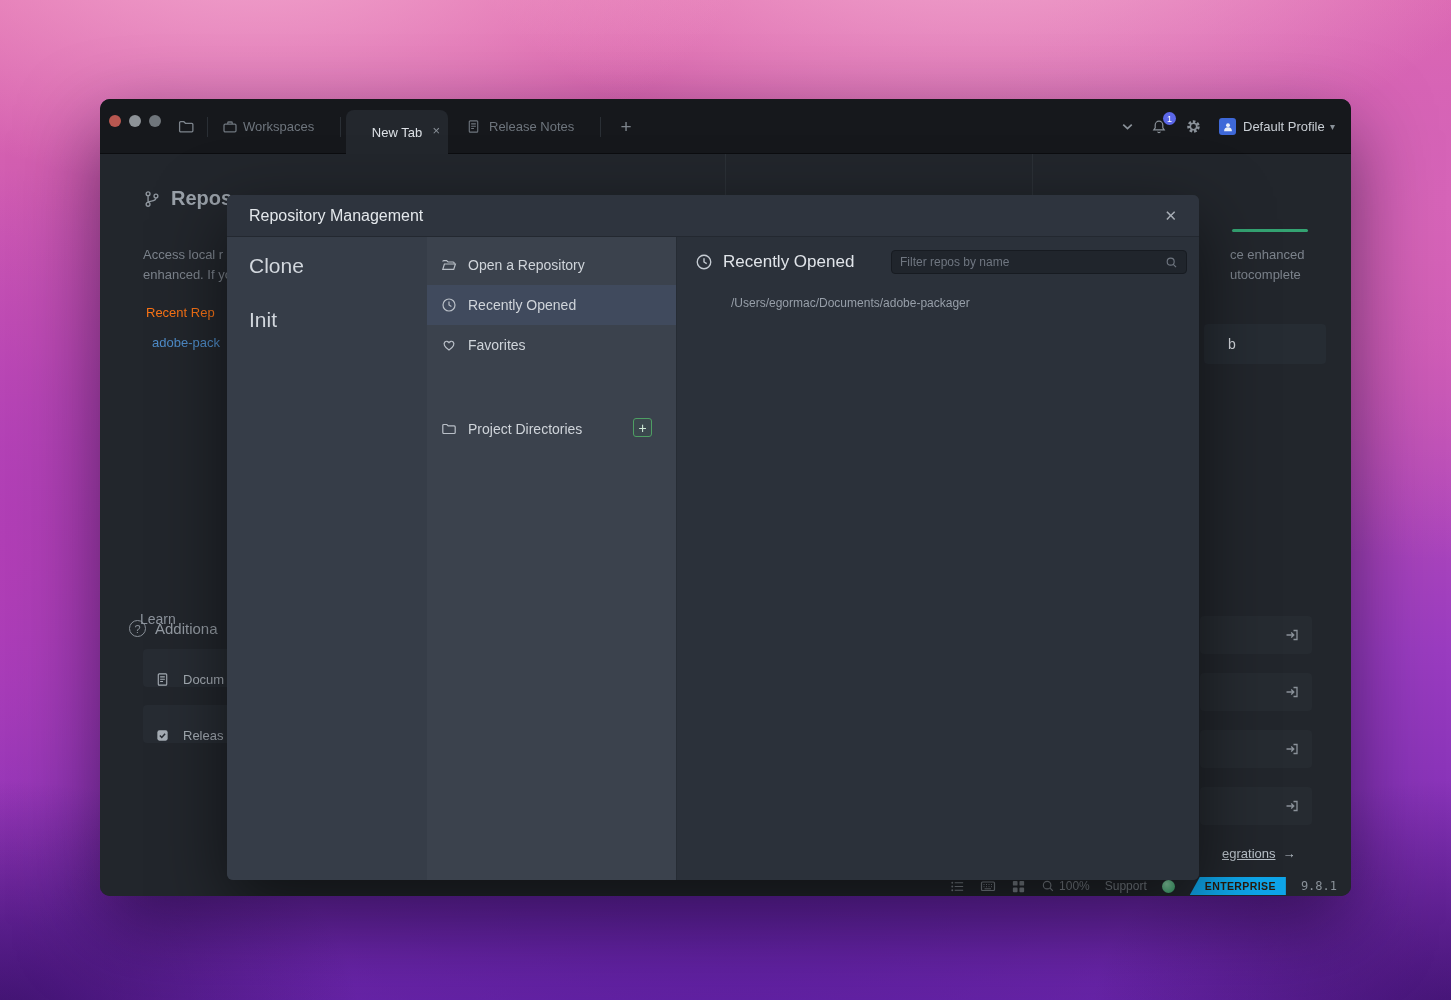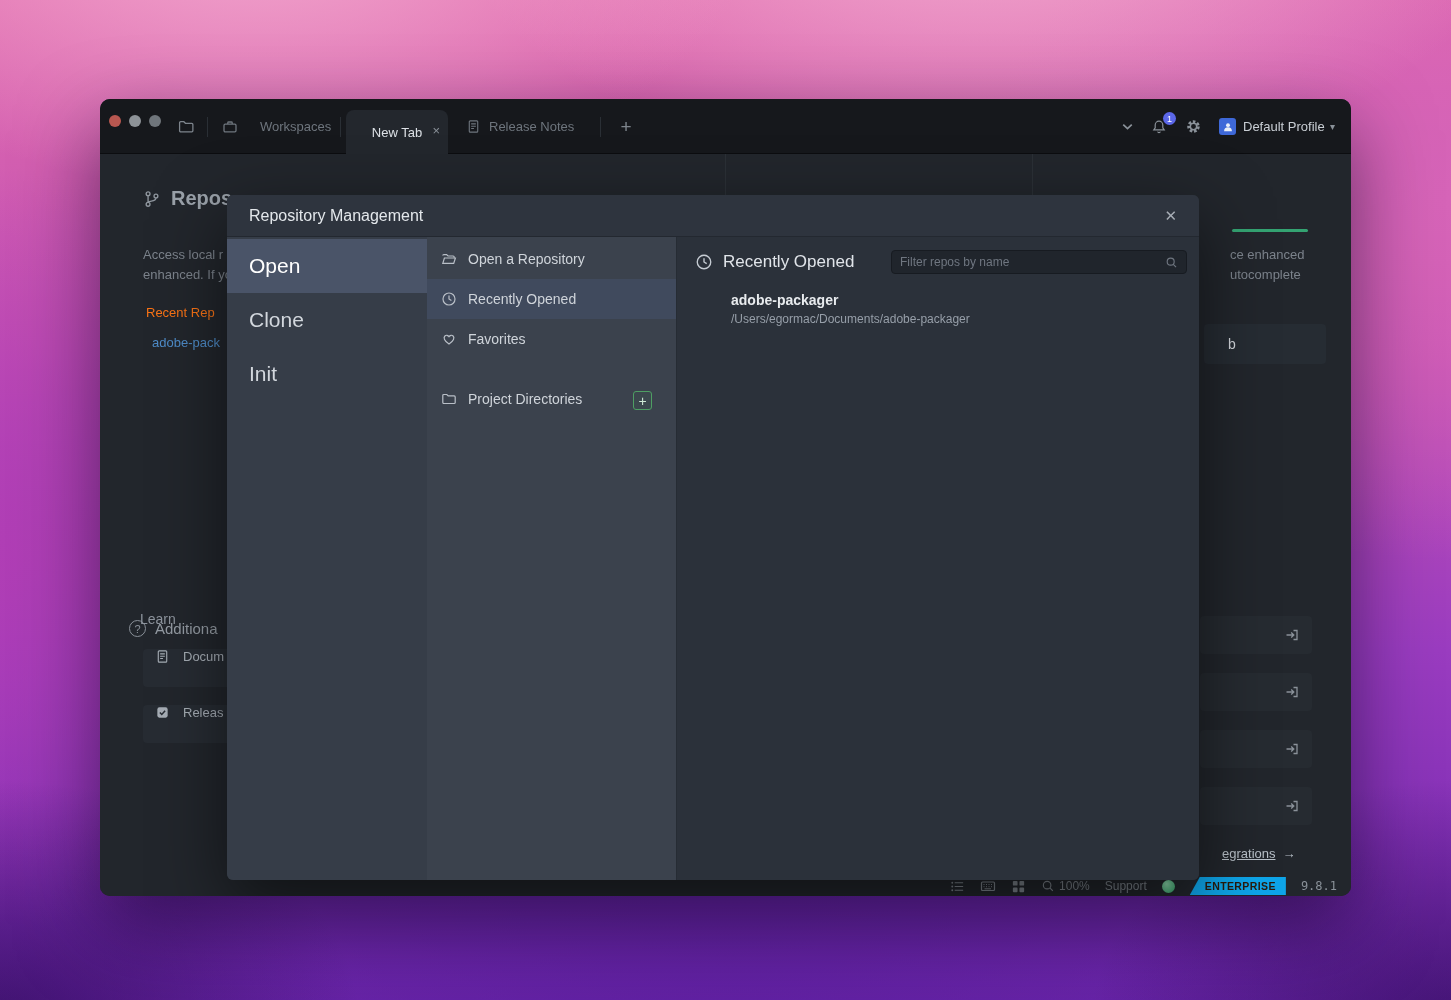--- a/index.html
+++ b/index.html
@@ -17,21 +17,21 @@
   .window{position:absolute;left:100px;top:99px;width:1251px;height:797px;background:#22262c;
     border-radius:10px;box-shadow:0 30px 80px rgba(10,0,30,.55);overflow:hidden}
   
   .titlebar{position:absolute;left:0;top:0;right:0;height:55px;background:#16181c;border-bottom:1px solid #0c0d10}
   .tl{position:absolute;top:16px;width:12px;height:12px;border-radius:50%}
   .tl-close{left:9px;background:#b85750}
   .tl-min{left:29px;background:#8d9297}
   .tl-max{left:49px;background:#6f757b}
   .tb-folder{position:absolute;left:78px;top:19px;color:#7d848c}
   .tab-sep{position:absolute;top:18px;width:1px;height:20px;background:#2a2f35}
-  .ws-tab{position:absolute;left:122px;top:0;height:55px;display:flex;align-items:center;gap:22px;color:#6e757d;font-size:13px;cursor:default}
+  .ws-tab{position:absolute;left:122px;top:0;height:55px;display:flex;align-items:center;gap:5px;color:#6e757d;font-size:13px;cursor:default}
   .tab-active{position:absolute;left:246px;top:11px;width:102px;height:44px;background:#23272d;border-radius:8px 8px 0 0;
     display:flex;align-items:center;justify-content:center;color:#dce0e5;font-size:13px}
   .tab-x{position:absolute;right:8px;top:13px;color:#8a9199;font-size:13px}
   .rn-tab{position:absolute;left:366px;top:0;height:55px;display:flex;align-items:center;gap:8px;color:#6e757d;font-size:13px}
   .tb-plus{position:absolute;left:515px;top:0;width:22px;height:55px;display:flex;align-items:center;justify-content:center;color:#7d848c;font-size:19px}
   .tb-chevron{position:absolute;left:1019px;top:0;height:55px;display:flex;align-items:center;color:#8a9199}
   .tb-bell{position:absolute;left:1051px;top:0;height:55px;display:flex;align-items:center;color:#8a9199}
   .bell-badge{position:absolute;left:1063px;top:13px;width:13px;height:13px;border-radius:50%;background:#5b67e8;color:#fff;
     font-size:9px;display:flex;align-items:center;justify-content:center}
   .tb-gear{position:absolute;left:1085px;top:0;height:55px;display:flex;align-items:center;color:#8a9199}
@@ -43,46 +43,46 @@
   .vline{position:absolute;top:0;bottom:0;width:1px;background:#2b3036}
   .abs{position:absolute}
   .page-title-row{left:43px;top:33px;display:flex;align-items:center;gap:10px;color:#8f969e}
   .page-title{font-size:20px;font-weight:600;color:#9aa1a9}
   .muted13{font-size:13px;color:#7c838c}
   .label13{font-size:13px;color:#f97316}
   .link13{font-size:13px;color:#4e8cc9;cursor:pointer}
   .help-row{left:29px;top:466px;display:flex;align-items:center;gap:9px}
   .help-circle{width:17px;height:17px;border:1.4px solid #8a9199;border-radius:50%;color:#8a9199;font-size:11px;display:flex;align-items:center;justify-content:center}
   .add-title{font-size:15px;color:#949ba3}
-  .ghost-btn{background:#272c33;border-radius:4px;display:flex;align-items:flex-start;gap:13px;padding:0 12px;height:38px;color:#a6adb5;font-size:13px;width:160px}
+  .ghost-btn{background:#272c33;border-radius:4px;display:flex;align-items:flex-end;gap:13px;padding:0 12px;height:38px;color:#a6adb5;font-size:13px;width:160px}
   .green-line{left:1132px;top:75px;width:76px;height:3px;background:#34a372;border-radius:2px}
   .frag-btn{left:1104px;top:170px;width:122px;height:40px;background:#262c33;border-radius:4px;display:flex;align-items:center;padding-left:24px;color:#d3d7dc;font-size:14px}
   .arrow-btn{left:1100px;width:112px;height:38px;background:#262b31;border-radius:4px;display:flex;align-items:center;justify-content:flex-end;padding-right:12px;color:#8a9199}
   .integrations{left:1122px;top:692px;display:flex;align-items:flex-end;gap:7px;font-size:13px;color:#b9c1c9}
   .integrations .lbl{text-decoration:underline}
   
   .statusbar{position:absolute;left:0;bottom:0;right:0;height:20px;background:#22262c;display:flex;align-items:center;justify-content:flex-end;gap:15px;padding-right:14px;color:#7f868e;font-size:12px}
   .sb-group{display:flex;align-items:center;gap:4px}
   .gi{width:13px;height:13px;border-radius:50%;background:radial-gradient(circle at 35% 30%,#8fdcb0,#2f9e63)}
   .ent-badge{background:#0ea5e9;color:#2a1a0c;font-size:10.5px;font-weight:bold;letter-spacing:.4px;padding:3px 10px 3px 15px;clip-path:polygon(10px 0,100% 0,100% 100%,0 100%)}
   .version{font-family:"DejaVu Sans Mono",monospace;font-size:12px;color:#8a9199}
   
   .modal{position:absolute;left:127px;top:96px;width:972px;height:685px;background:#2c323b;border-radius:6px;
     box-shadow:0 24px 70px rgba(0,0,0,.55);display:flex;flex-direction:column;overflow:hidden;z-index:10}
   .modal-header{flex:0 0 42px;background:#2e343e;display:flex;align-items:center;padding:0 22px;color:#e3e7eb;font-size:16px;border-bottom:1px solid rgba(0,0,0,.22)}
   .modal-close{margin-left:auto;color:#a7adb5;font-size:15px;cursor:pointer}
   .modal-body{flex:1;display:flex;min-height:0}
   .m-nav{flex:0 0 200px;background:#363d48;padding-top:2px}
   .m-nav-item{height:54px;display:flex;align-items:center;padding-left:22px;font-size:21px;color:#d2d7dd;cursor:pointer}
   .m-nav-item.sel{background:#4a5468;color:#fff}
-  .m-sections{flex:0 0 250px;background:#3b424d;border-right:1px solid #262c34;padding-top:2px;display:flex;flex-direction:column}
+  .m-sections{flex:0 0 250px;background:#3b424d;border-right:1px solid #262c34;padding-top:8px;display:flex;flex-direction:column}
   .m-sec-item{height:40px;display:flex;align-items:center;gap:11px;padding:0 14px;font-size:14px;color:#cfd4da;cursor:pointer}
   .m-sec-item.sel{background:#404a5d}
   .m-sec-item .ic{color:#b9bfc7;display:flex}
-  .pd-row{margin-top:32px;height:40px;display:flex;align-items:flex-start;gap:11px;padding:0 24px 0 14px;font-size:14px;color:#cfd4da}
+  .pd-row{margin-top:32px;height:40px;display:flex;align-items:flex-end;gap:11px;padding:0 24px 0 14px;font-size:14px;color:#cfd4da}
   .pd-add{margin-left:auto;width:19px;height:19px;border:1px solid #4e9e63;border-radius:3px;color:#cfe9d6;font-size:14px;line-height:1;
     display:flex;align-items:center;justify-content:center;background:rgba(70,150,90,.06);cursor:pointer}
   .m-panel{flex:1;background:#2b313a;display:flex;flex-direction:column}
   .panel-head{display:flex;align-items:center;padding:13px 12px 0 18px;color:#c6ccd3}
   .panel-title{font-size:17px;color:#e0e4e9;margin-left:10px;font-weight:500}
   .filter{margin-left:auto;width:296px;height:24px;background:#20252c;border:1px solid #171b21;border-radius:4px;display:flex;align-items:center;padding:0 8px;gap:6px}
   .filter input{flex:1;background:transparent;border:0;outline:0;color:#c7ccd2;font-size:12px;font-family:inherit;min-width:0}
   .filter input::placeholder{color:#6f7680}
   .filter .ic{color:#6f7680;display:flex}
   .repo-item{margin-top:18px;padding-left:54px;cursor:pointer}
@@ -297,21 +297,20 @@
       <span class="version">9.8.1</span>
     </div>
 
     <div class="modal">
       <div class="modal-header">
         <span>Repository Management</span>
         <span class="modal-close">✕</span>
       </div>
       <div class="modal-body">
         <div class="m-nav">
-          <div class="m-nav-item sel">Open</div>
           <div class="m-nav-item">Clone</div>
           <div class="m-nav-item">Init</div>
         </div>
 
         <div class="m-sections">
           <div class="m-sec-item">
             <span class="ic">
               <svg width="16" height="16" viewBox="0 0 16 16">
                   <path d="M1.8 4.6a1 1 0 0 1 1-1h2.8l1.4 1.4h5.2a1 1 0 0 1 1 1v.8" fill="none" stroke="currentColor" stroke-width="1.2"></path>
                   <path d="M1.8 12.4 3.4 7h11l-1.7 5.4z" fill="none" stroke="currentColor" stroke-width="1.2"></path>
@@ -362,21 +361,20 @@
               <span class="ic">
                 <svg width="13" height="13" viewBox="0 0 16 16">
                     <circle cx="7" cy="7" r="4.3" fill="none" stroke="currentColor" stroke-width="1.4"></circle>
                     <path d="M10.2 10.2 13.6 13.6" stroke="currentColor" stroke-width="1.4"></path>
                   </svg>
               </span>
             </div>
           </div>
 
           <div class="repo-item">
-            <div class="repo-name">adobe-packager</div>
             <div class="repo-path">/Users/egormac/Documents/adobe-packager</div>
           </div>
         </div>
       </div>
     </div>
 
   </div>
 </div>
 
 </body></html>

